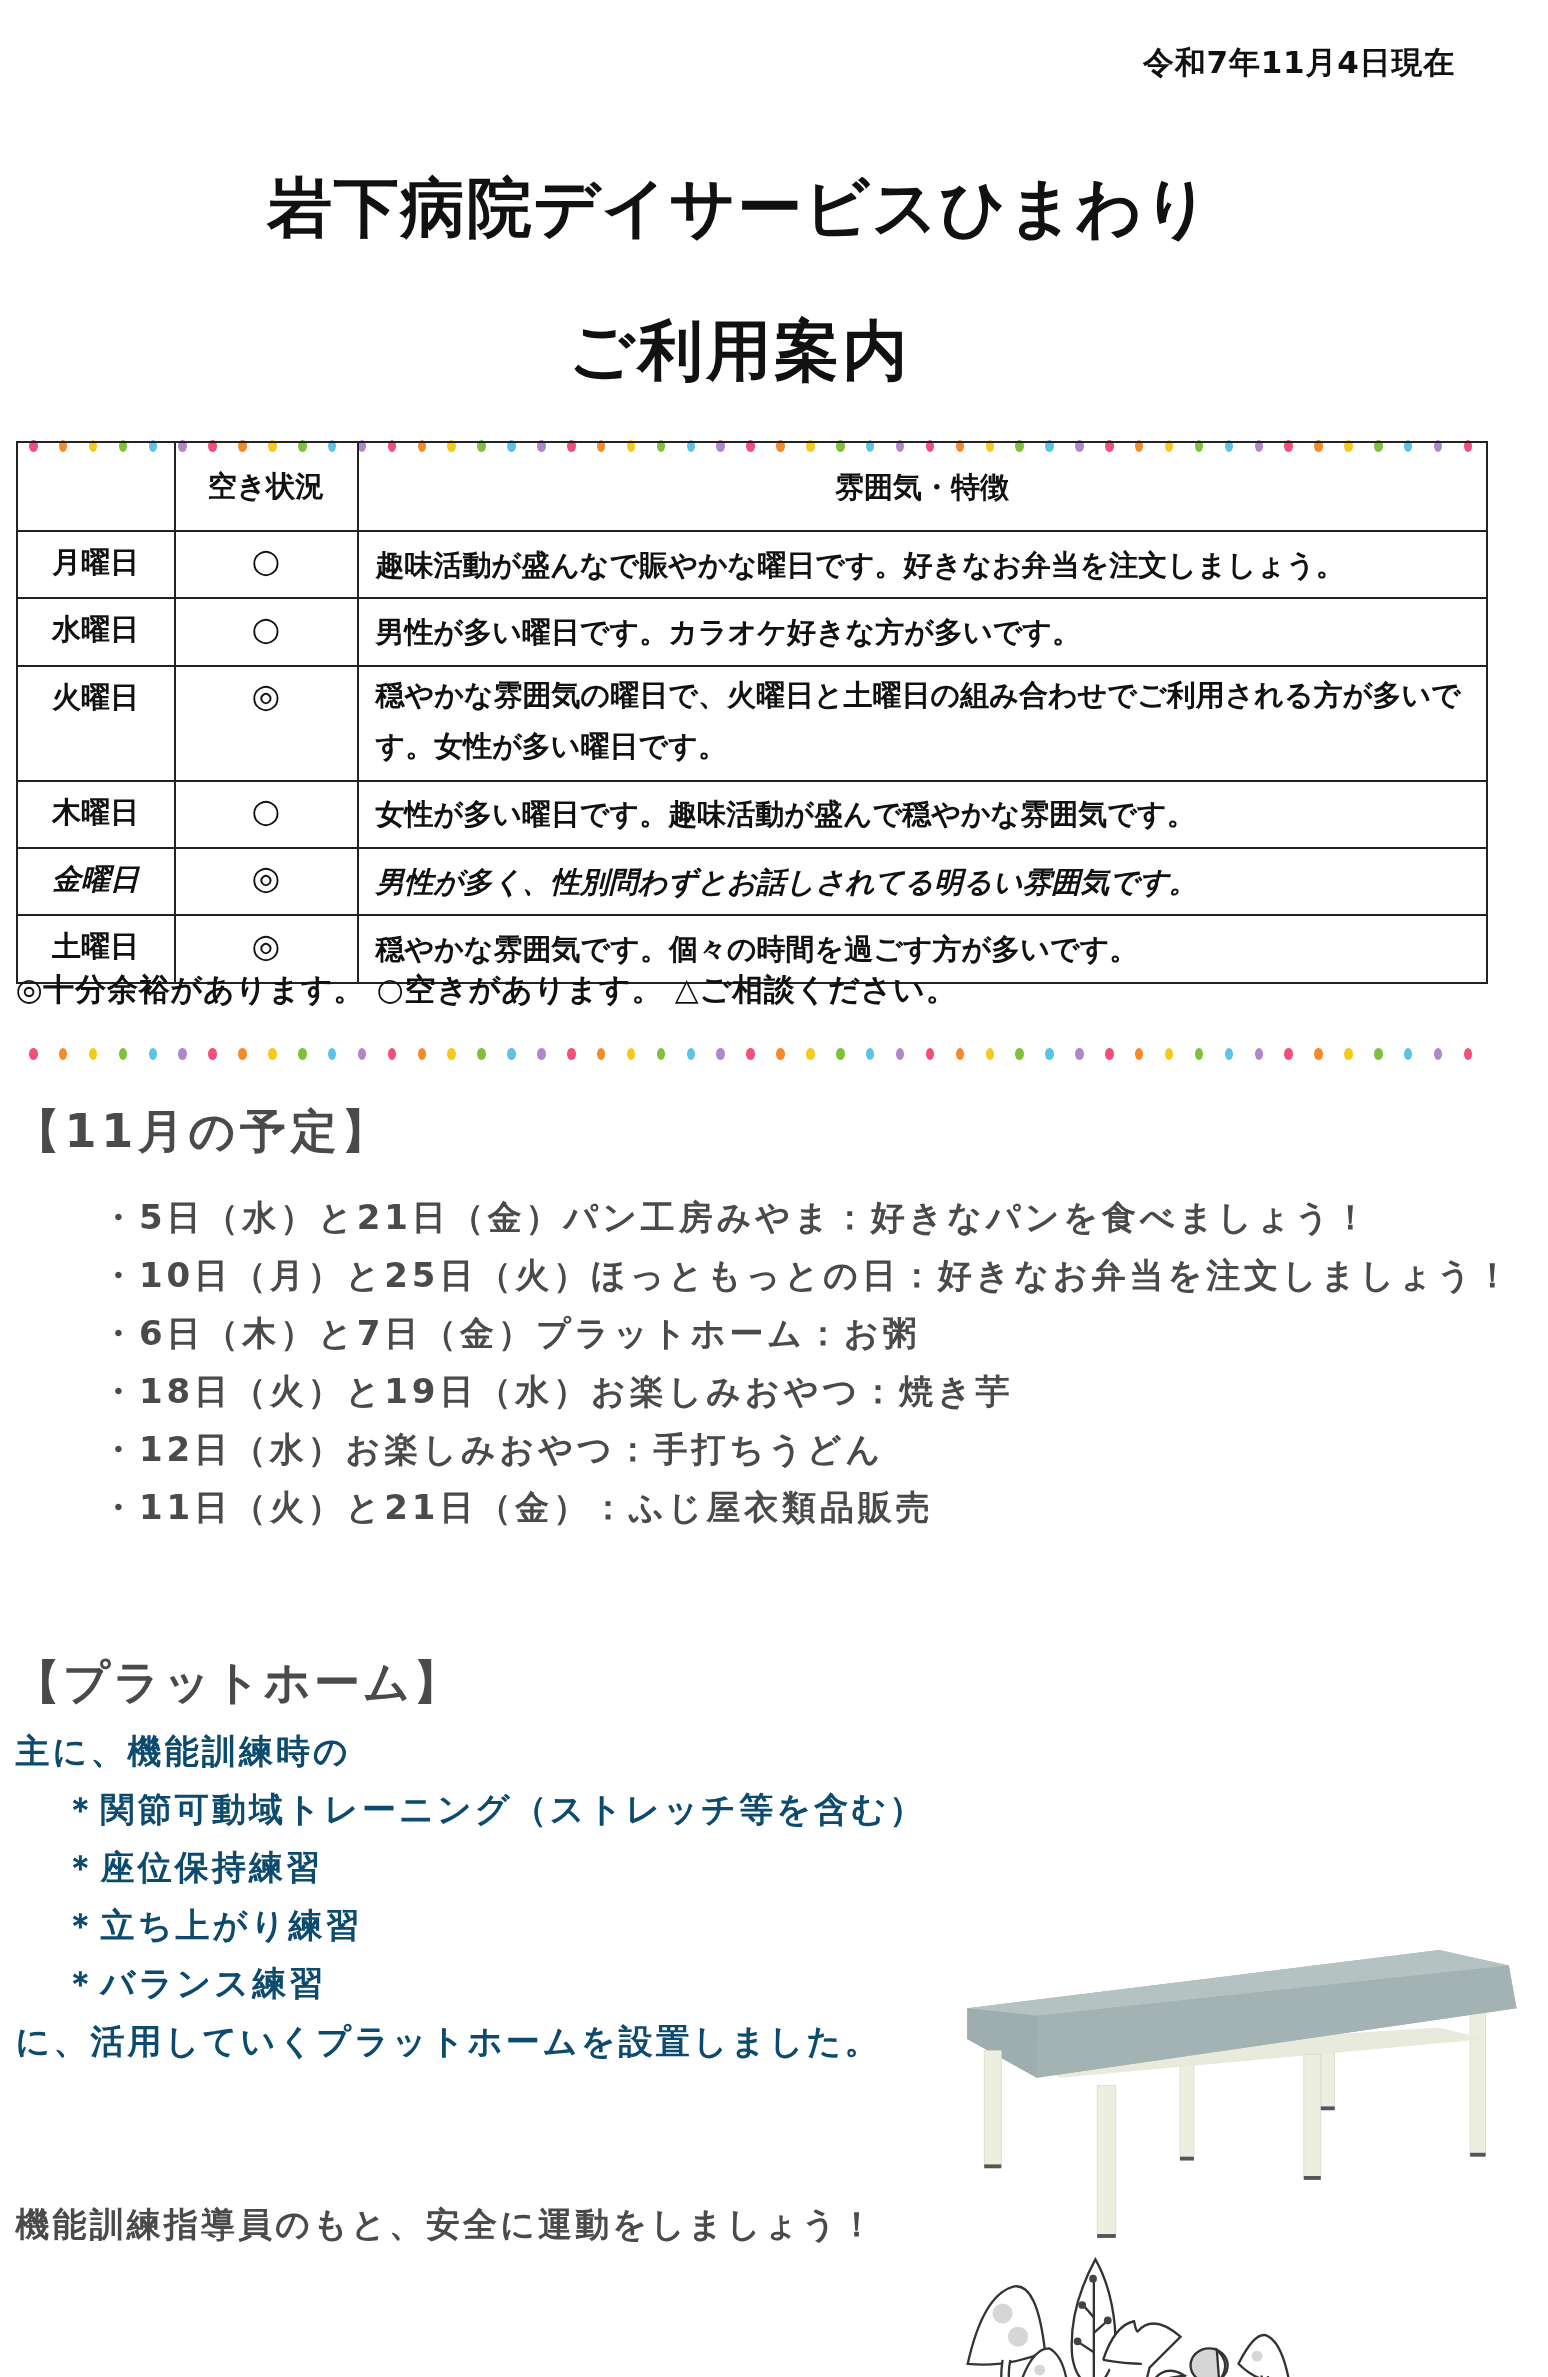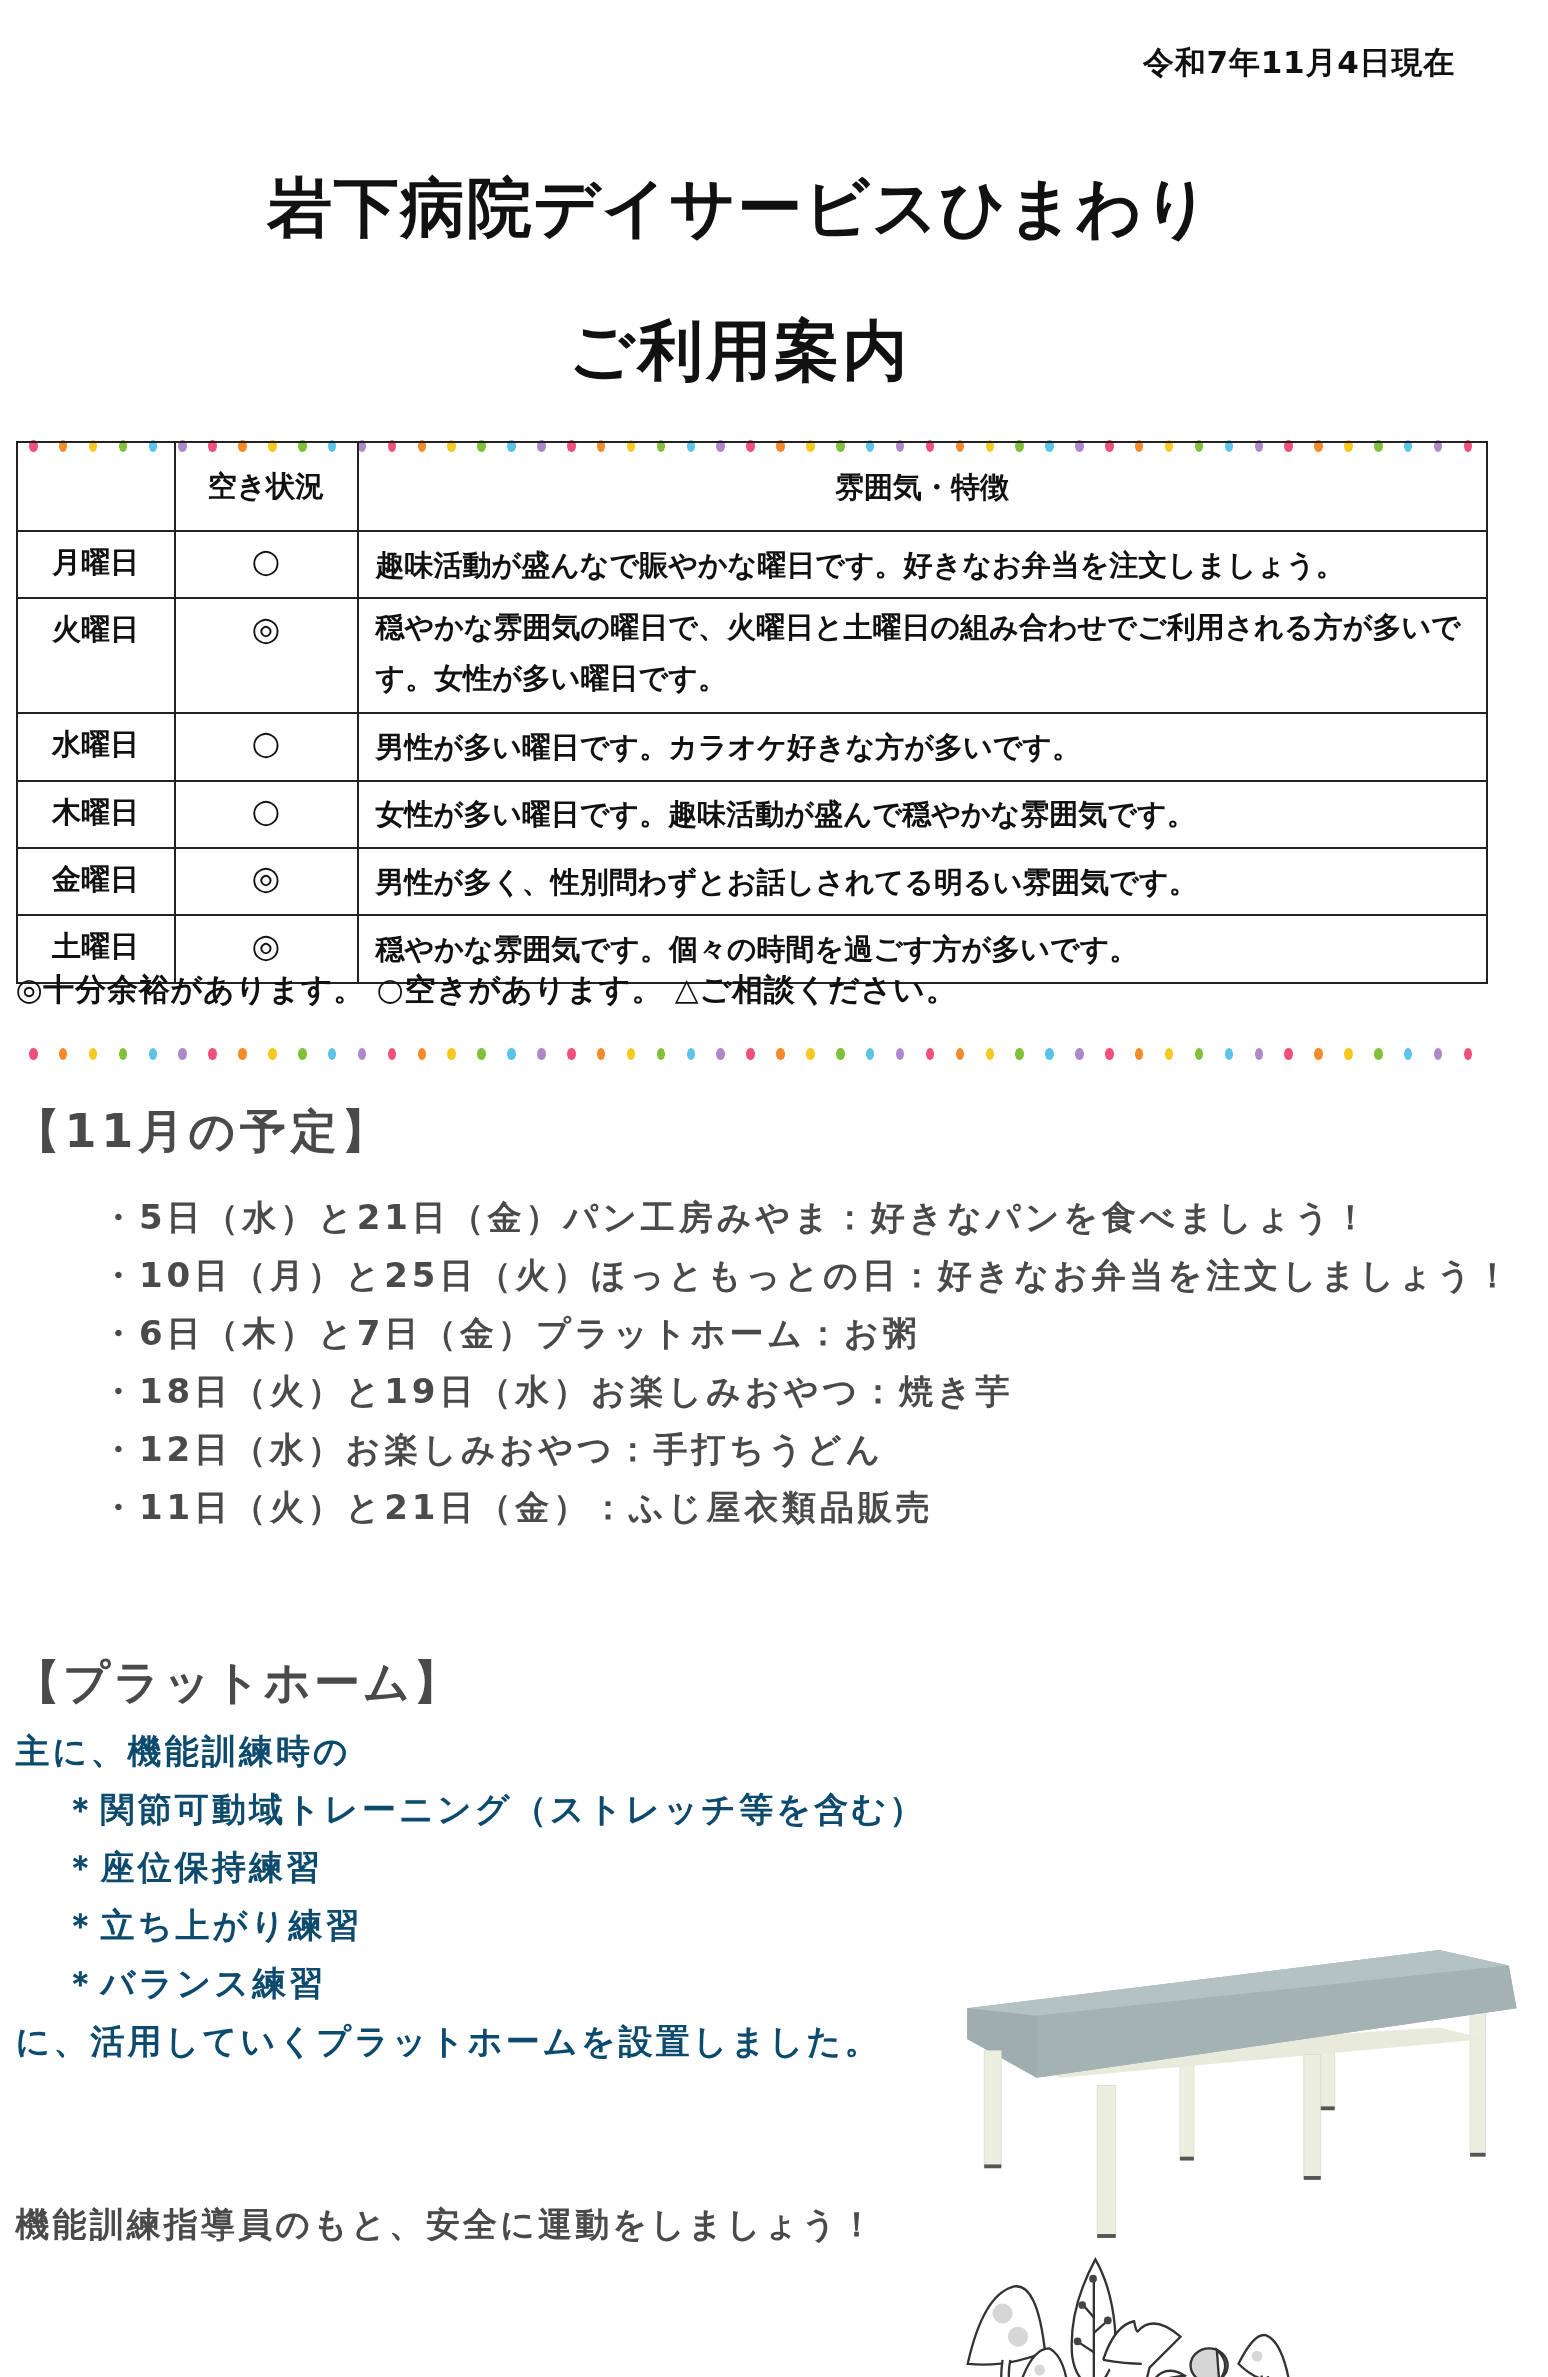--- a/index.html
+++ b/index.html
@@ -96,36 +96,36 @@
       <th class="c2">空き状況</th>
       <th class="c3">雰囲気・特徴</th>
     </tr>
   </thead>
   <tbody>
     <tr style="height:57px;">
       <td class="c1">月曜日</td>
       <td class="c2">○</td>
       <td class="c3">趣味活動が盛んなで賑やかな曜日です。好きなお弁当を注文しましょう。</td>
     </tr>
+    <tr style="height:58px;">
+      <td class="c1">水曜日</td>
+      <td class="c2">○</td>
+      <td class="c3">男性が多い曜日です。カラオケ好きな方が多いです。</td>
+    </tr>
     <tr style="height:101px;">
       <td class="c1">火曜日</td>
       <td class="c2">◎</td>
       <td class="c3" style="line-height:51px;padding-top:3.1px;padding-right:15.5px;">穏やかな雰囲気の曜日で、火曜日と土曜日の組み合わせでご利用される方が多いです。女性が多い曜日です。</td>
     </tr>
-    <tr style="height:58px;">
-      <td class="c1">水曜日</td>
-      <td class="c2">○</td>
-      <td class="c3">男性が多い曜日です。カラオケ好きな方が多いです。</td>
-    </tr>
     <tr style="height:58px;padding-left:44px;">
       <td class="c1">木曜日</td>
       <td class="c2">○</td>
       <td class="c3">女性が多い曜日です。趣味活動が盛んで穏やかな雰囲気です。</td>
     </tr>
-    <tr style="height:58px;">
+    <tr style="height:58px;font-style:italic;">
       <td class="c1">金曜日</td>
       <td class="c2">◎</td>
       <td class="c3">男性が多く、性別問わずとお話しされてる明るい雰囲気です。</td>
     </tr>
     <tr style="height:59px;padding-left:12px;">
       <td class="c1">土曜日</td>
       <td class="c2">◎</td>
       <td class="c3">穏やかな雰囲気です。個々の時間を過ごす方が多いです。</td>
     </tr>
   </tbody>

